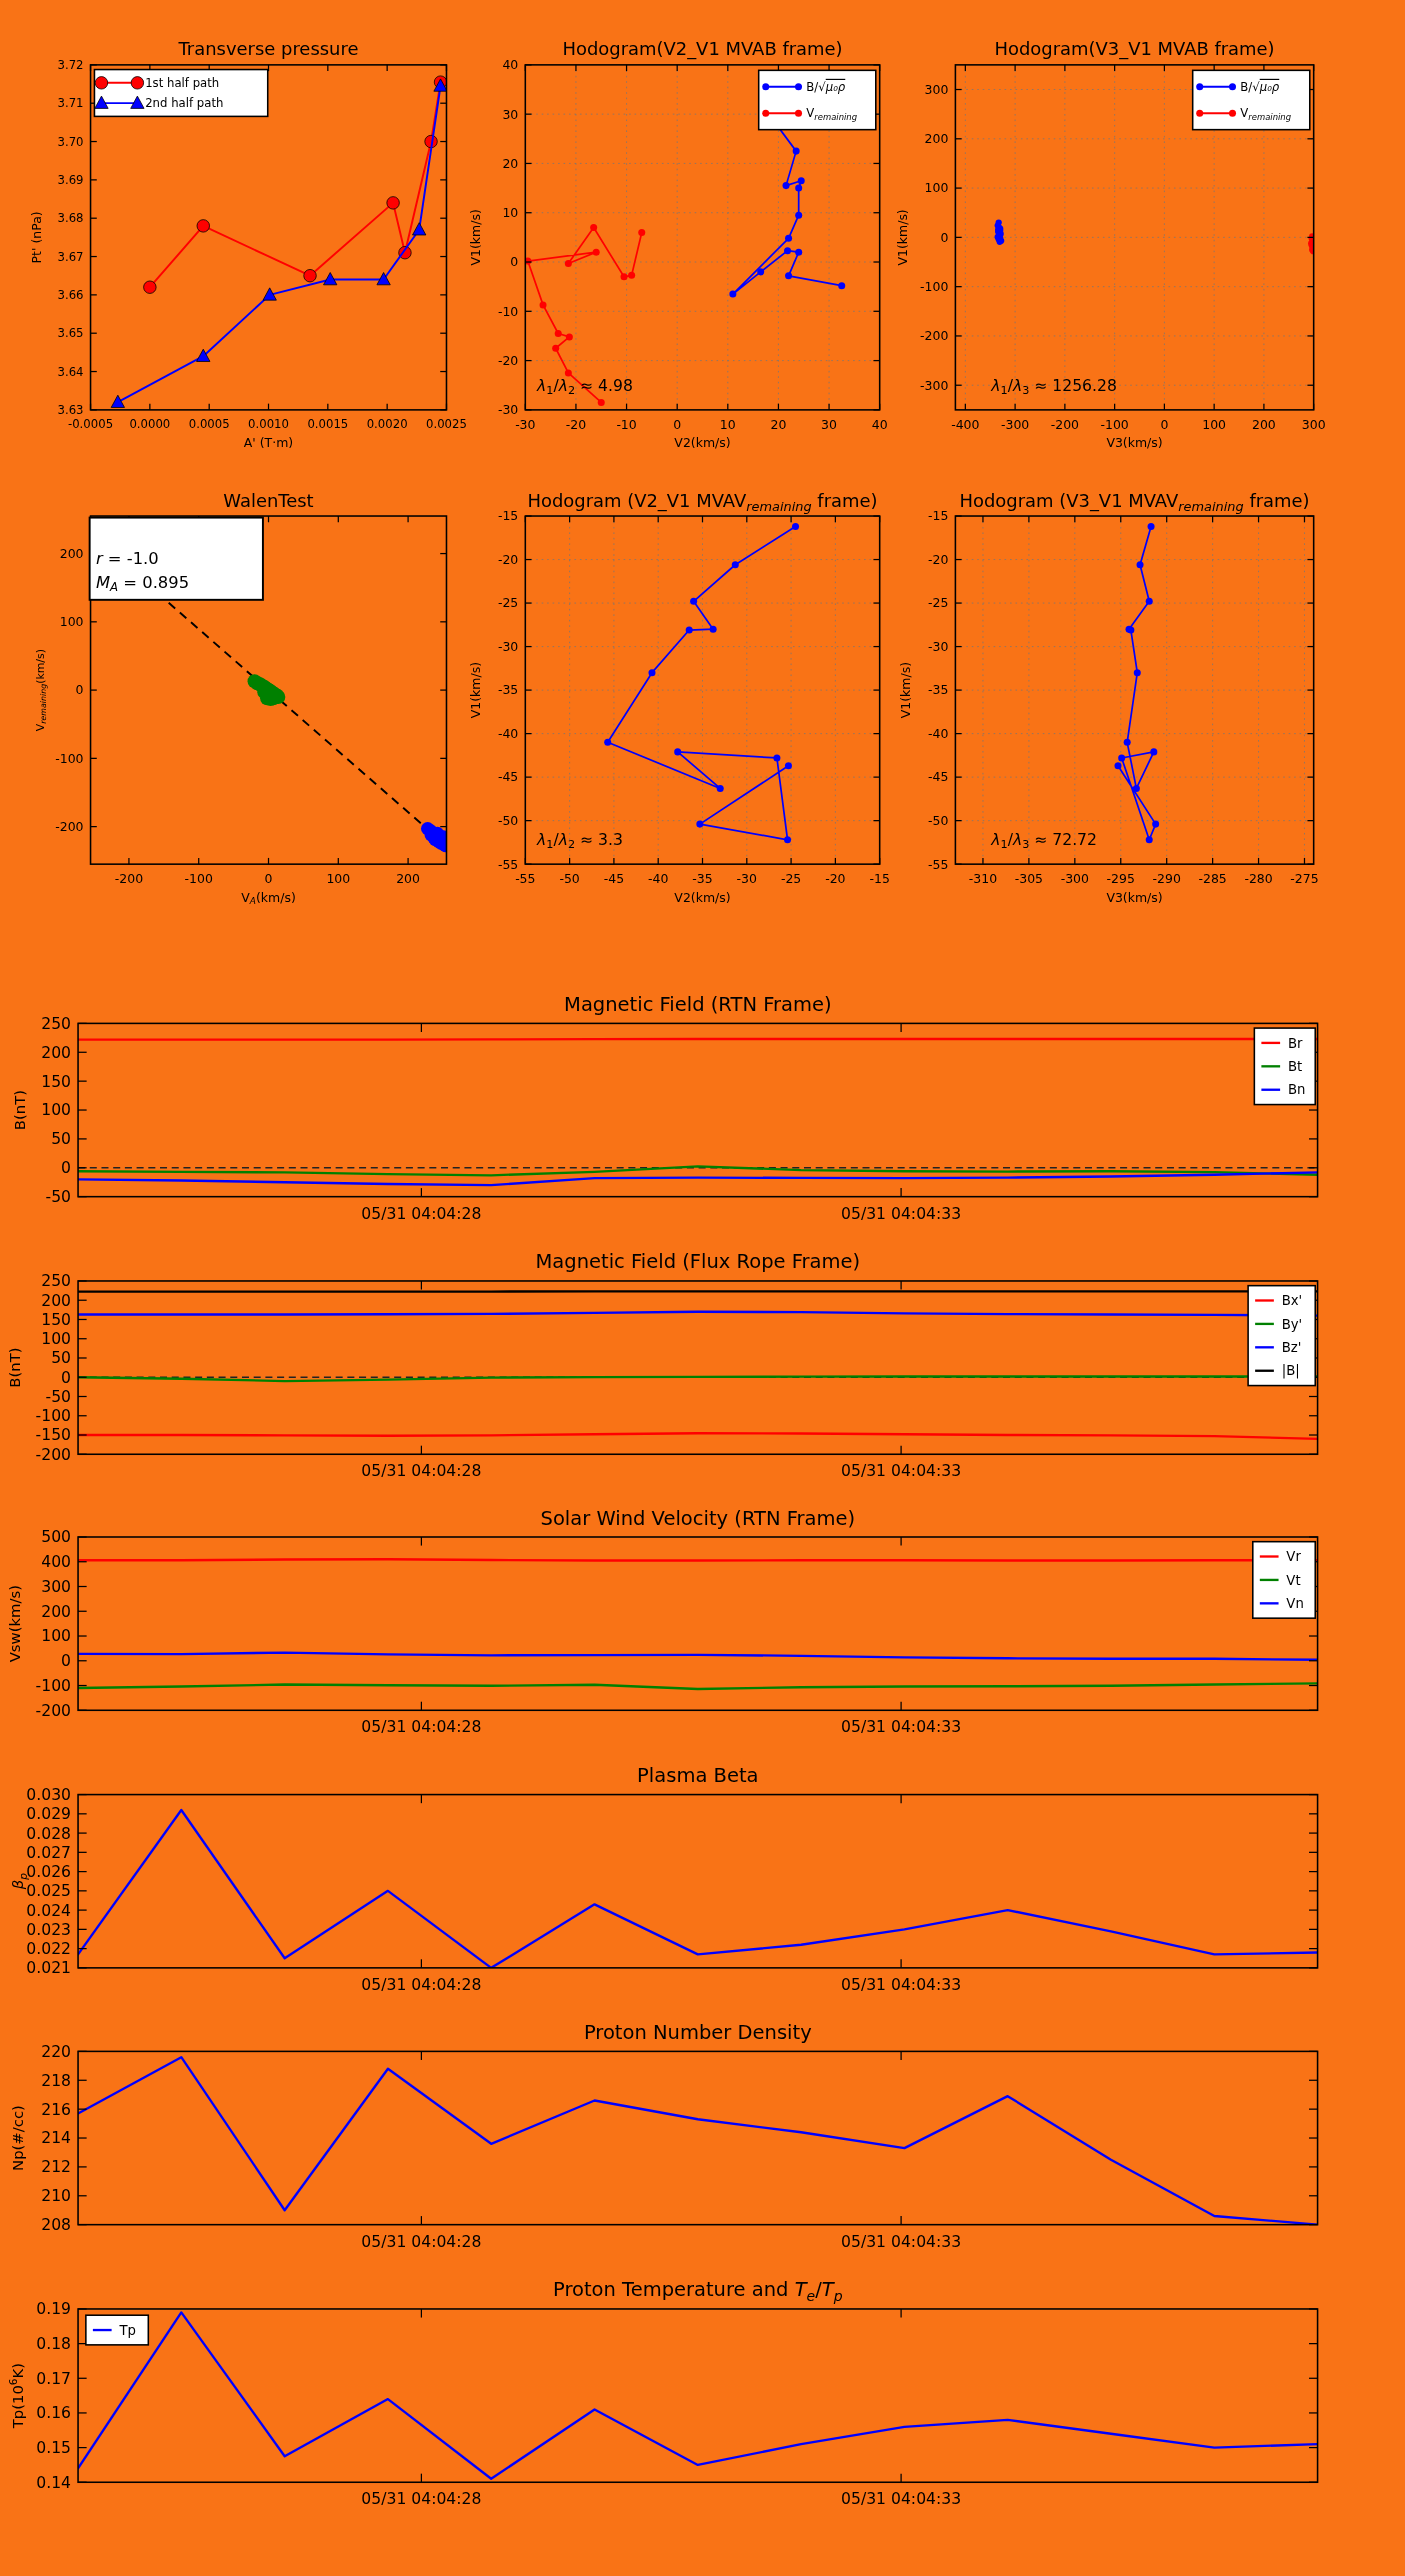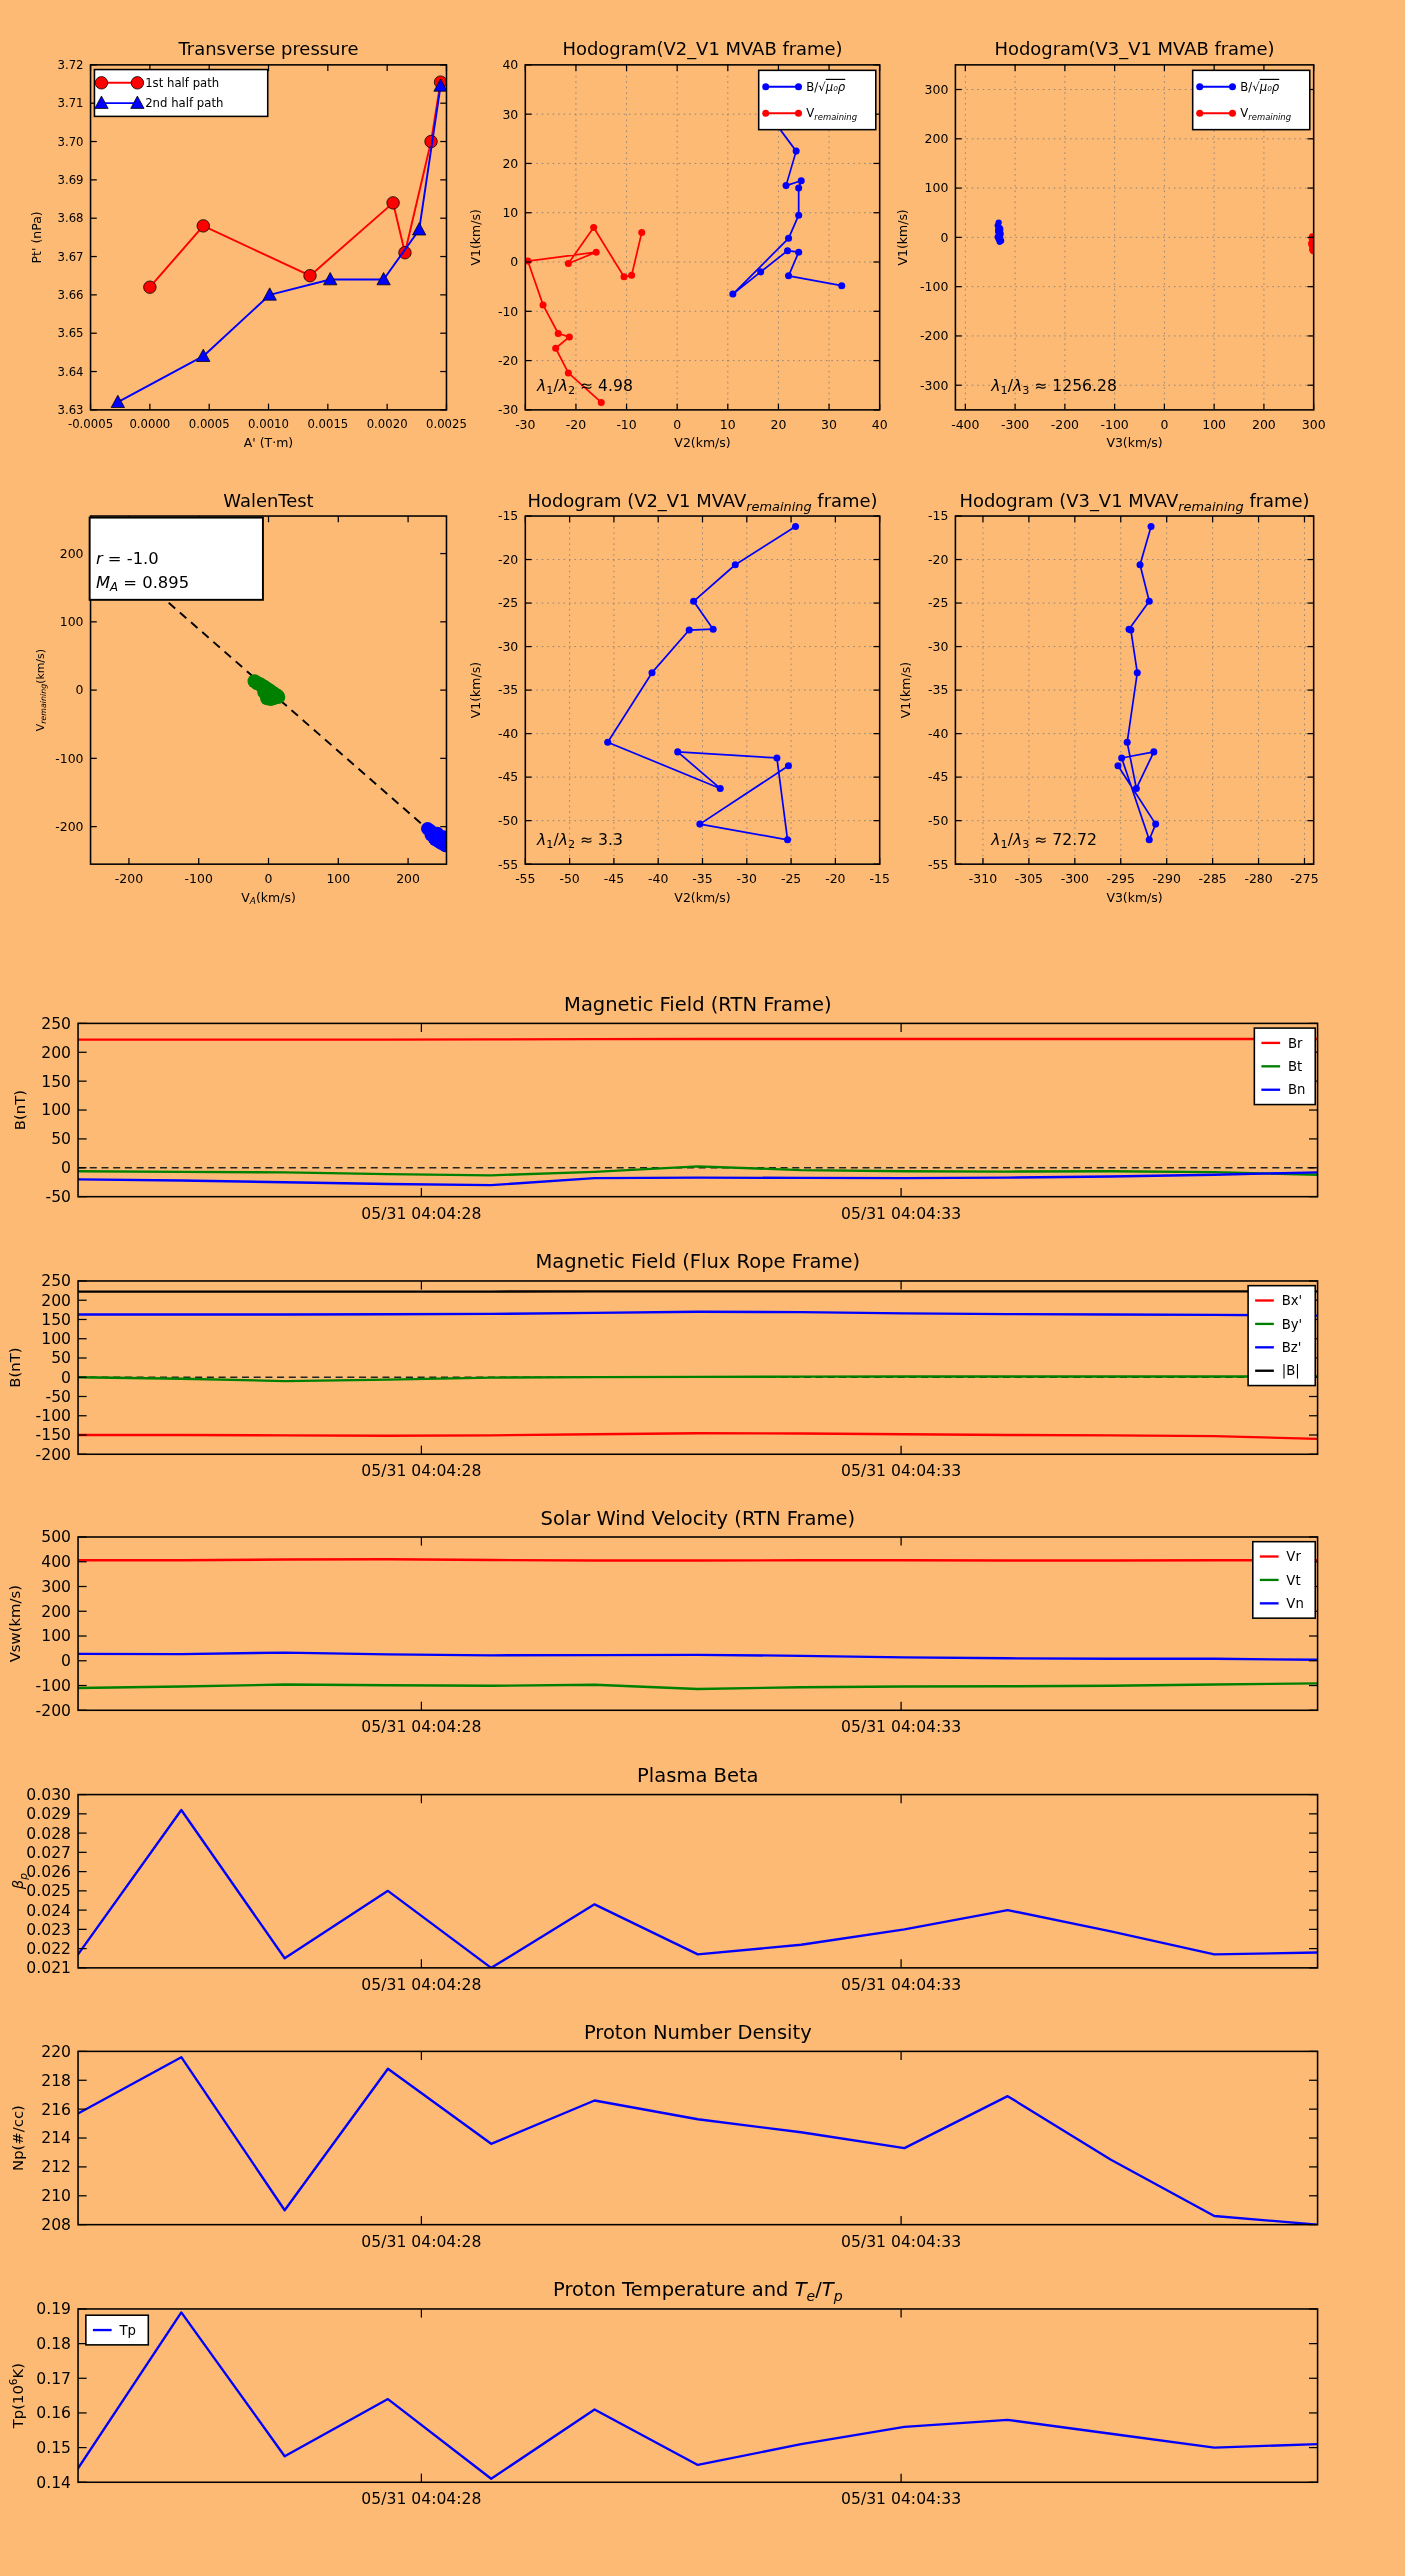--- a/index.html
+++ b/index.html
@@ -1,17 +1,17 @@
 <!DOCTYPE html>
 <html style="font-size:12.5px"><head>
 <meta charset="utf-8">
 <style>
   html,body{margin:0;padding:0;background:#fff;}
   body{font-family:"DejaVu Sans",sans-serif;}
-  #figure{position:relative;width:1405px;height:2576px;background:#fdba74;overflow:hidden;}
+  #figure{position:relative;width:1405px;height:2576px;background:#f97316;overflow:hidden;}
   svg text{fill:#000;}
 </style>
 </head>
 <body>
 
 <div id="figure">
   <svg id="fig" width="1405" height="2576" viewBox="0 0 1800 3300" xmlns="http://www.w3.org/2000/svg">
       <defs>
         <clipPath id="cp-c1">
           <rect x="116" y="83" width="456" height="442"></rect>

